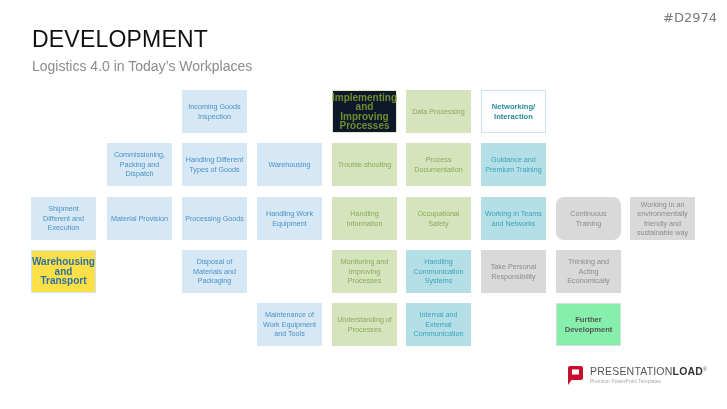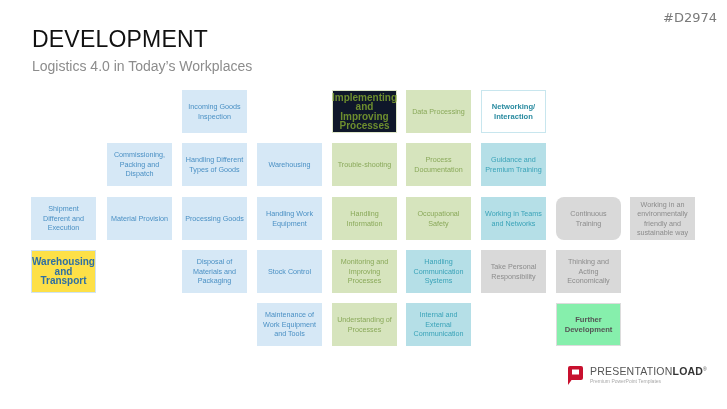--- a/index.html
+++ b/index.html
@@ -91,23 +91,20 @@
     </div>
     <div class="box gray" style="left: 630px; top: 197px;">
       <span>Working in an environmentally friendly and sustainable way</span>
     </div>
     <div class="box hdr-blue" style="left: 31px; top: 250px;">
       <span>Warehousing and Transport</span>
     </div>
     <div class="box blue" style="left: 182px; top: 250px;">
       <span>Disposal of Materials and Packaging</span>
     </div>
-    <div class="box blue" style="left: 257px; top: 250px;">
-      <span>Stock Control</span>
-    </div>
     <div class="box green" style="left: 332px; top: 250px;">
       <span>Monitoring and Improving Processes</span>
     </div>
     <div class="box teal" style="left: 406px; top: 250px;">
       <span>Handling Communication Systems</span>
     </div>
     <div class="box gray" style="left: 481px; top: 250px;">
       <span>Take Personal Responsibility</span>
     </div>
     <div class="box gray" style="left: 556px; top: 250px;">

